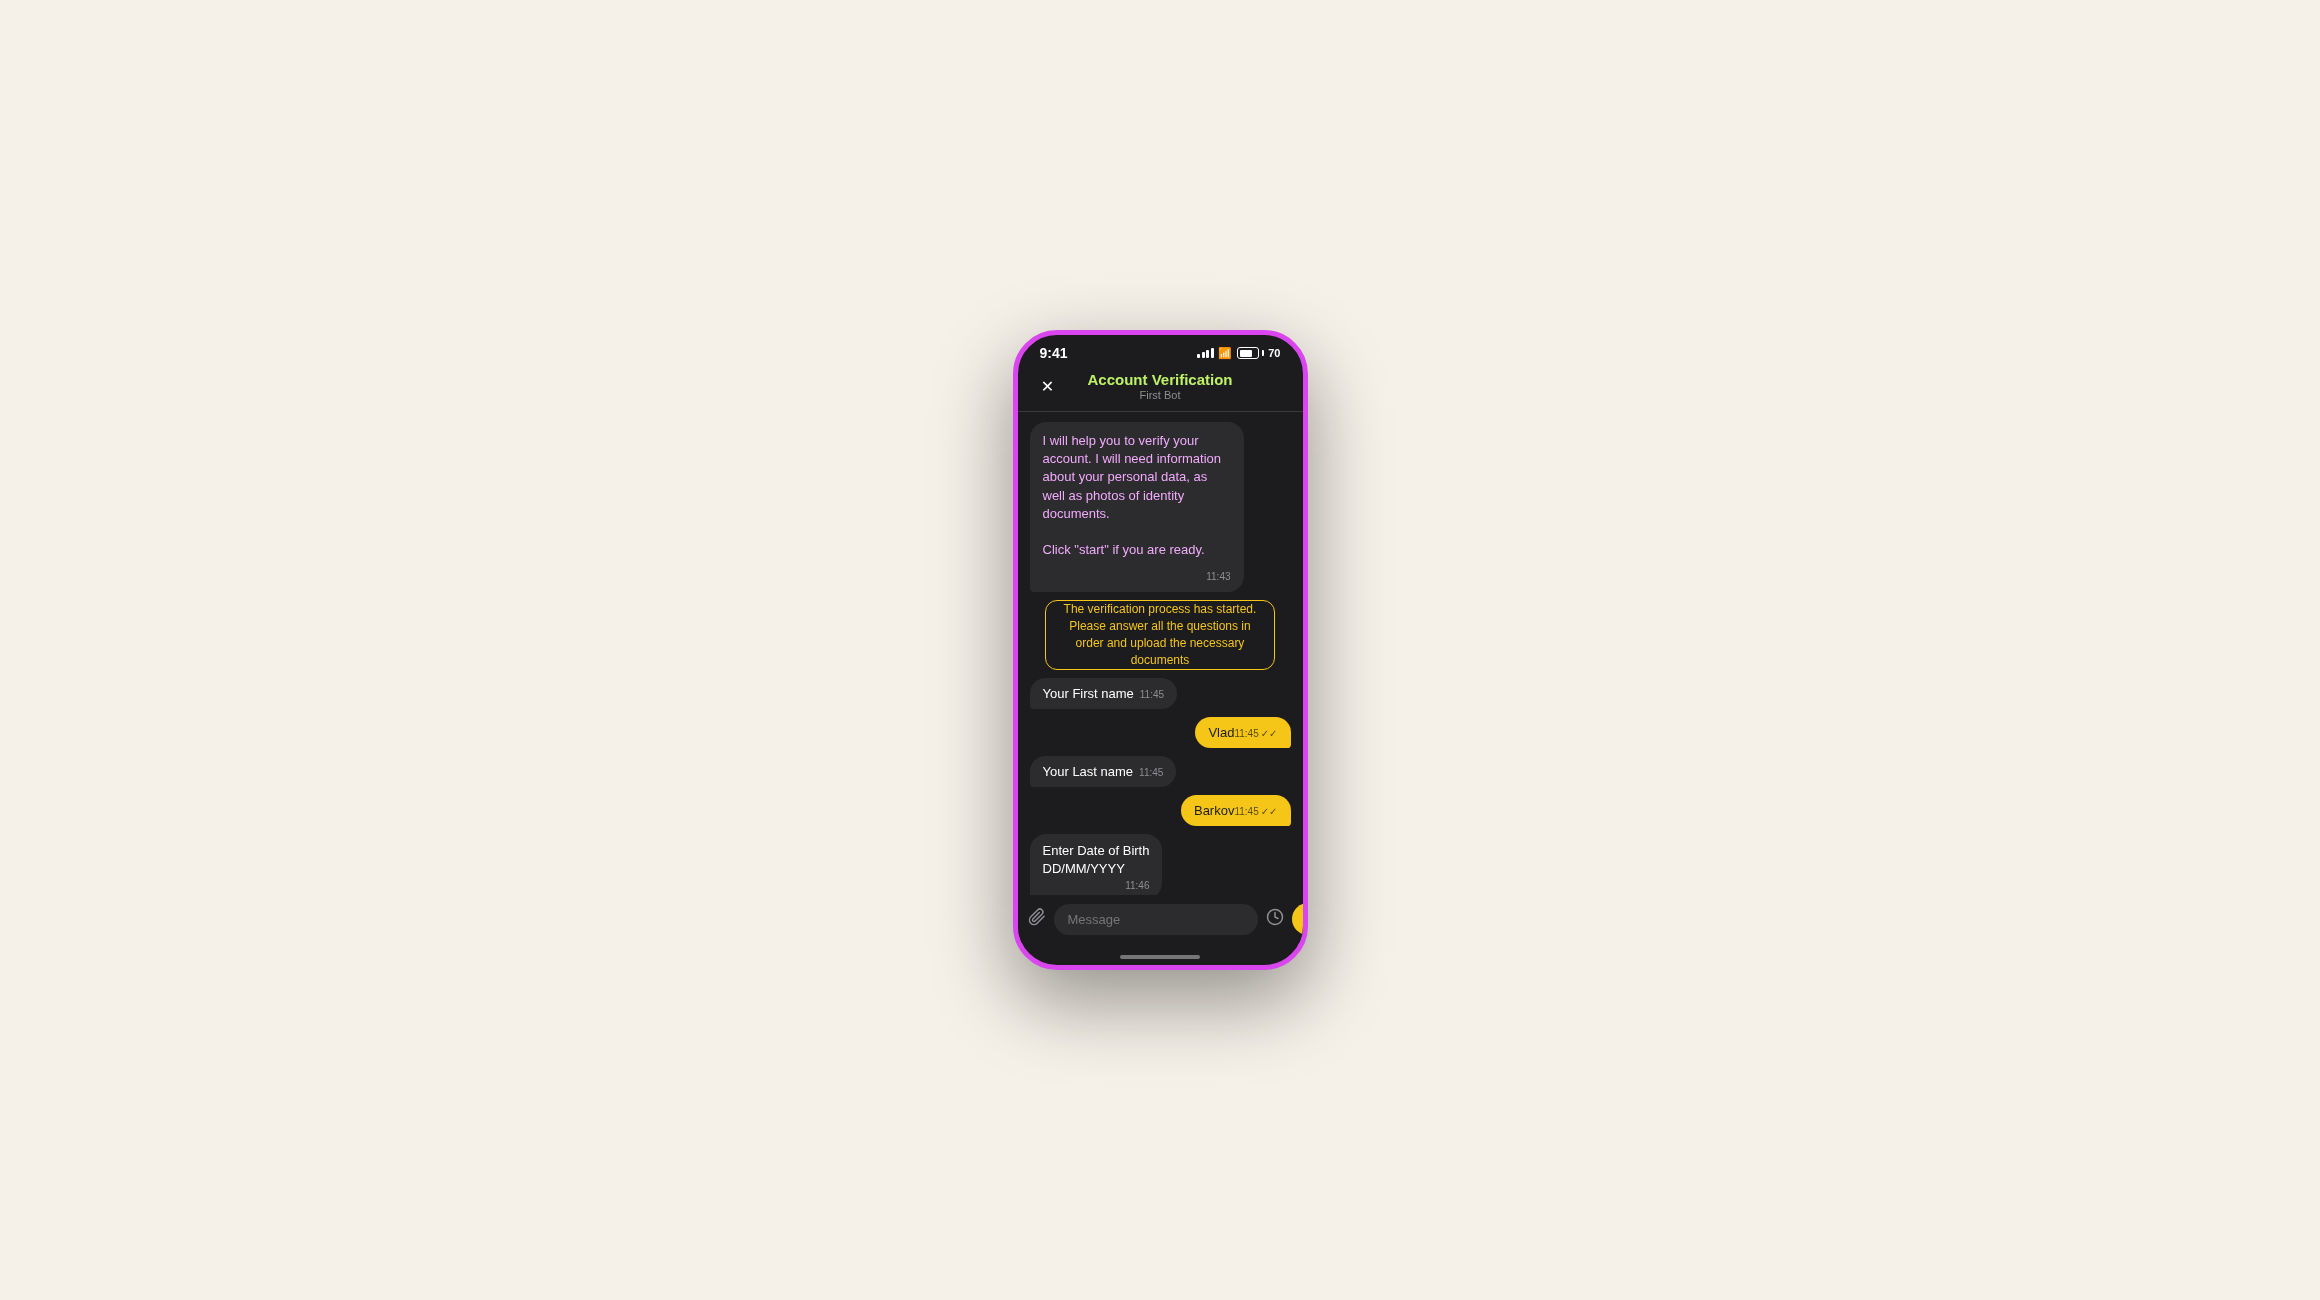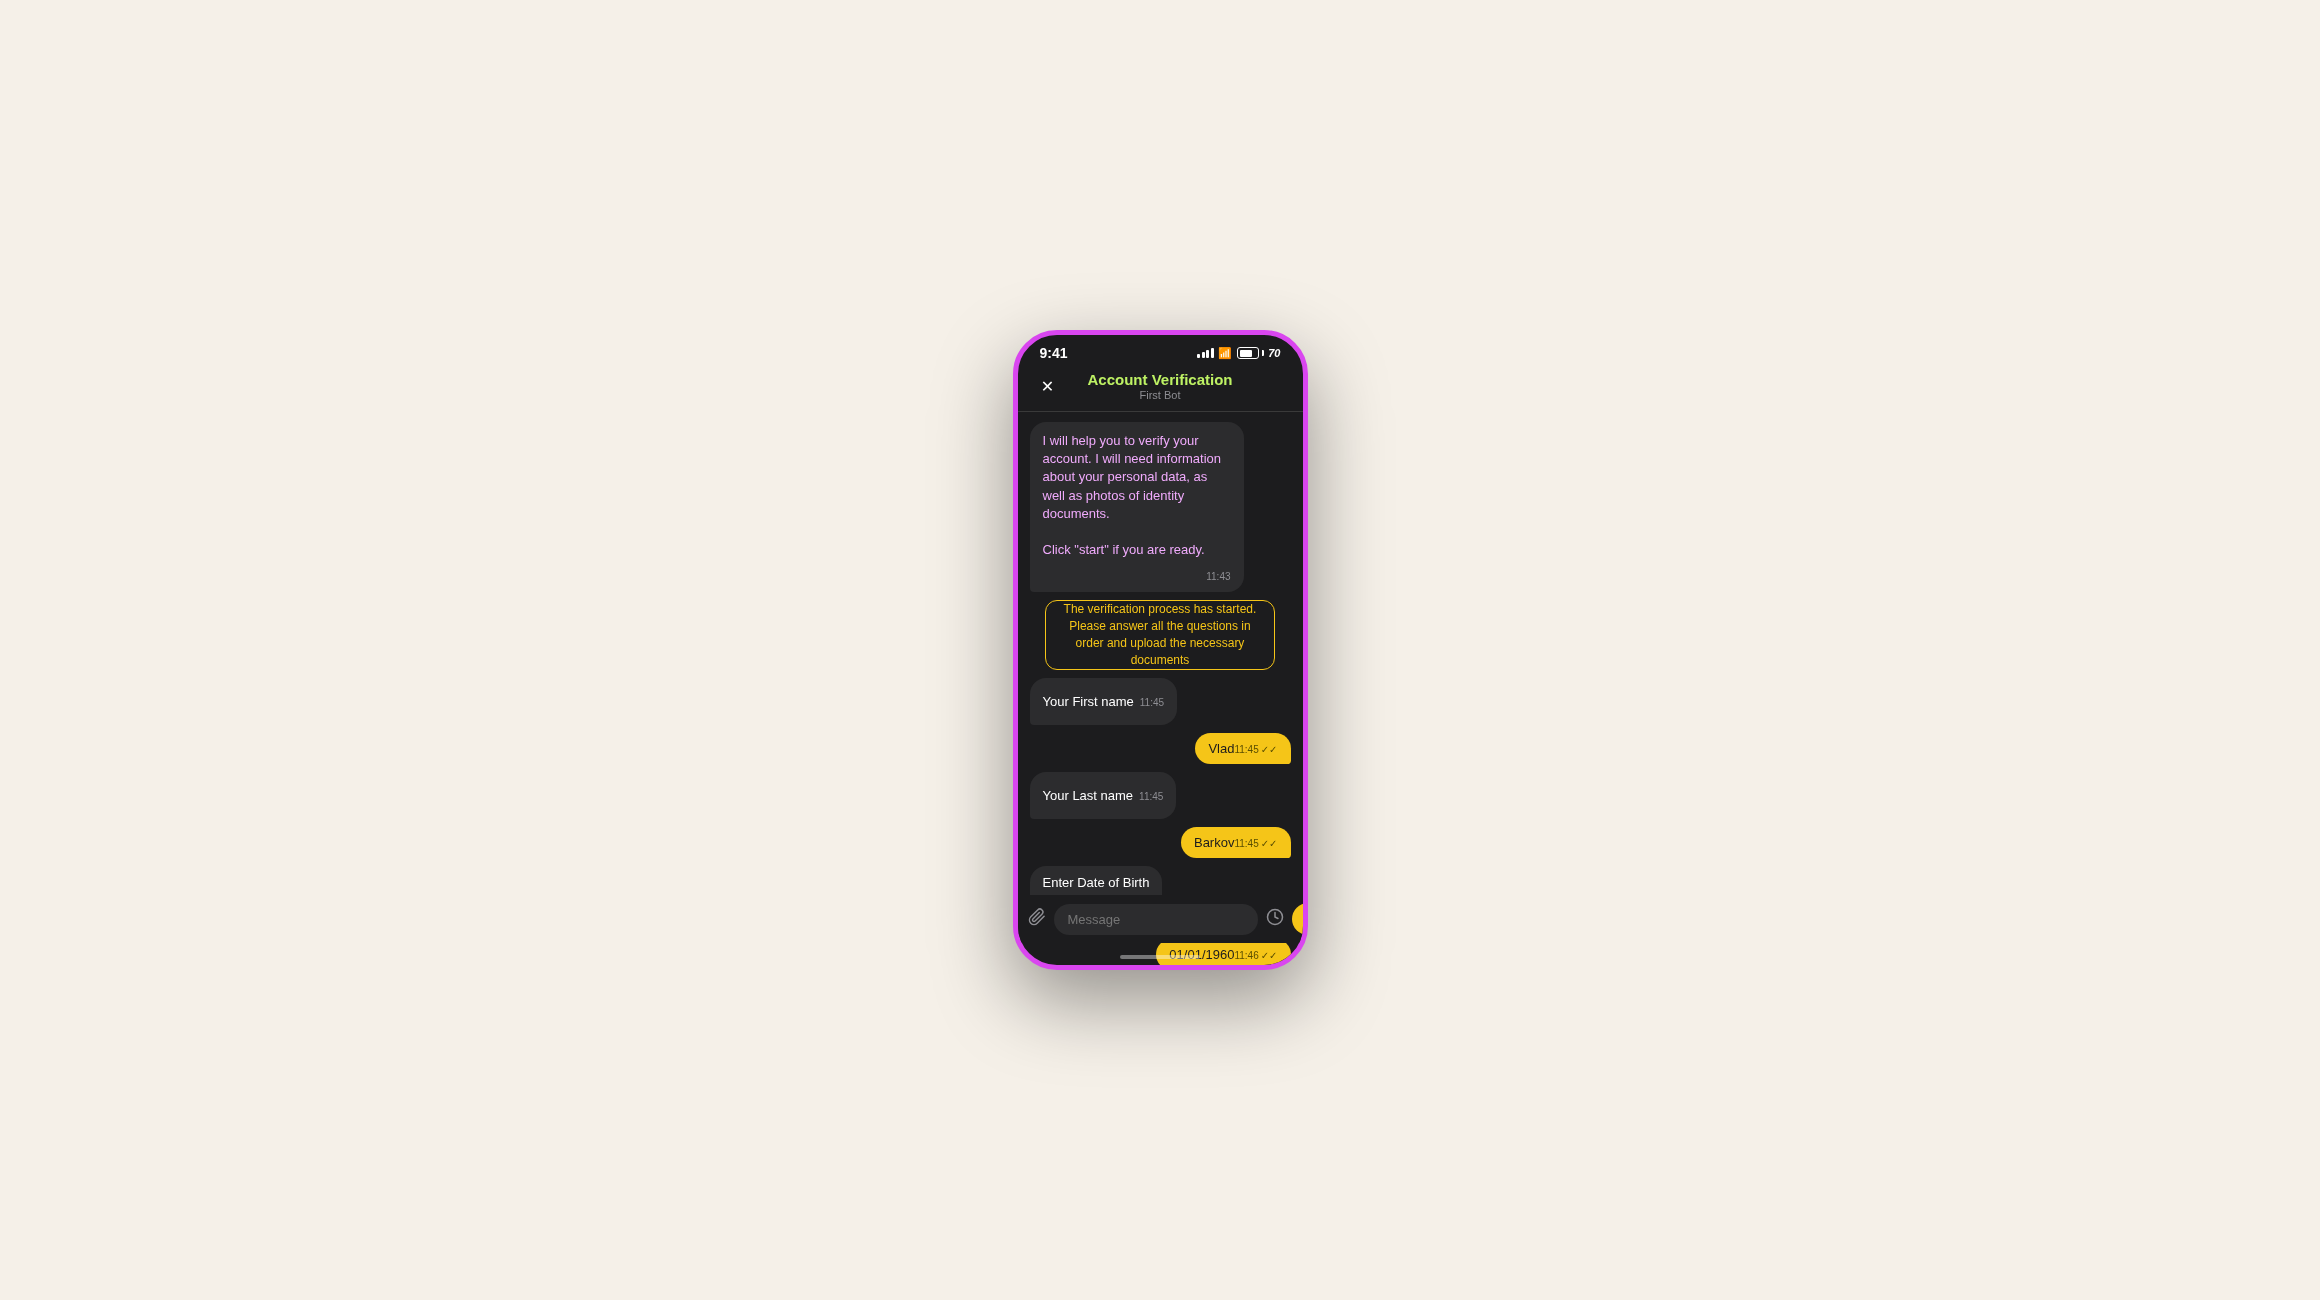--- a/index.html
+++ b/index.html
@@ -43,21 +43,20 @@
       width: 3px;
       border-radius: 1px;
     }
     .wifi-icon { font-size: 11px; }
     .battery-icon {
       display: flex;
       align-items: center;
       gap: 2px;
       font-size: 11px;
       font-weight: 600;
-      font-style: italic;
     }
     .battery-body {
       width: 22px;
       height: 12px;
       border: 1.5px solid #fff;
       border-radius: 3px;
       position: relative;
       display: flex;
       align-items: center;
       padding: 1.5px;
@@ -152,21 +151,21 @@
       color: #f5c518;
       font-size: 12px;
       line-height: 1.4;
       text-align: center;
     }
 
     
     .question-bubble {
       background: #2c2c2e;
       border-radius: 16px 16px 16px 4px;
-      padding: 16px 13px;
+      padding: 8px 13px;
       max-width: 75%;
       align-self: flex-start;
       display: flex;
       align-items: baseline;
       gap: 6px;
     }
     .question-bubble-text {
       color: #fff;
       font-size: 13px;
     }

